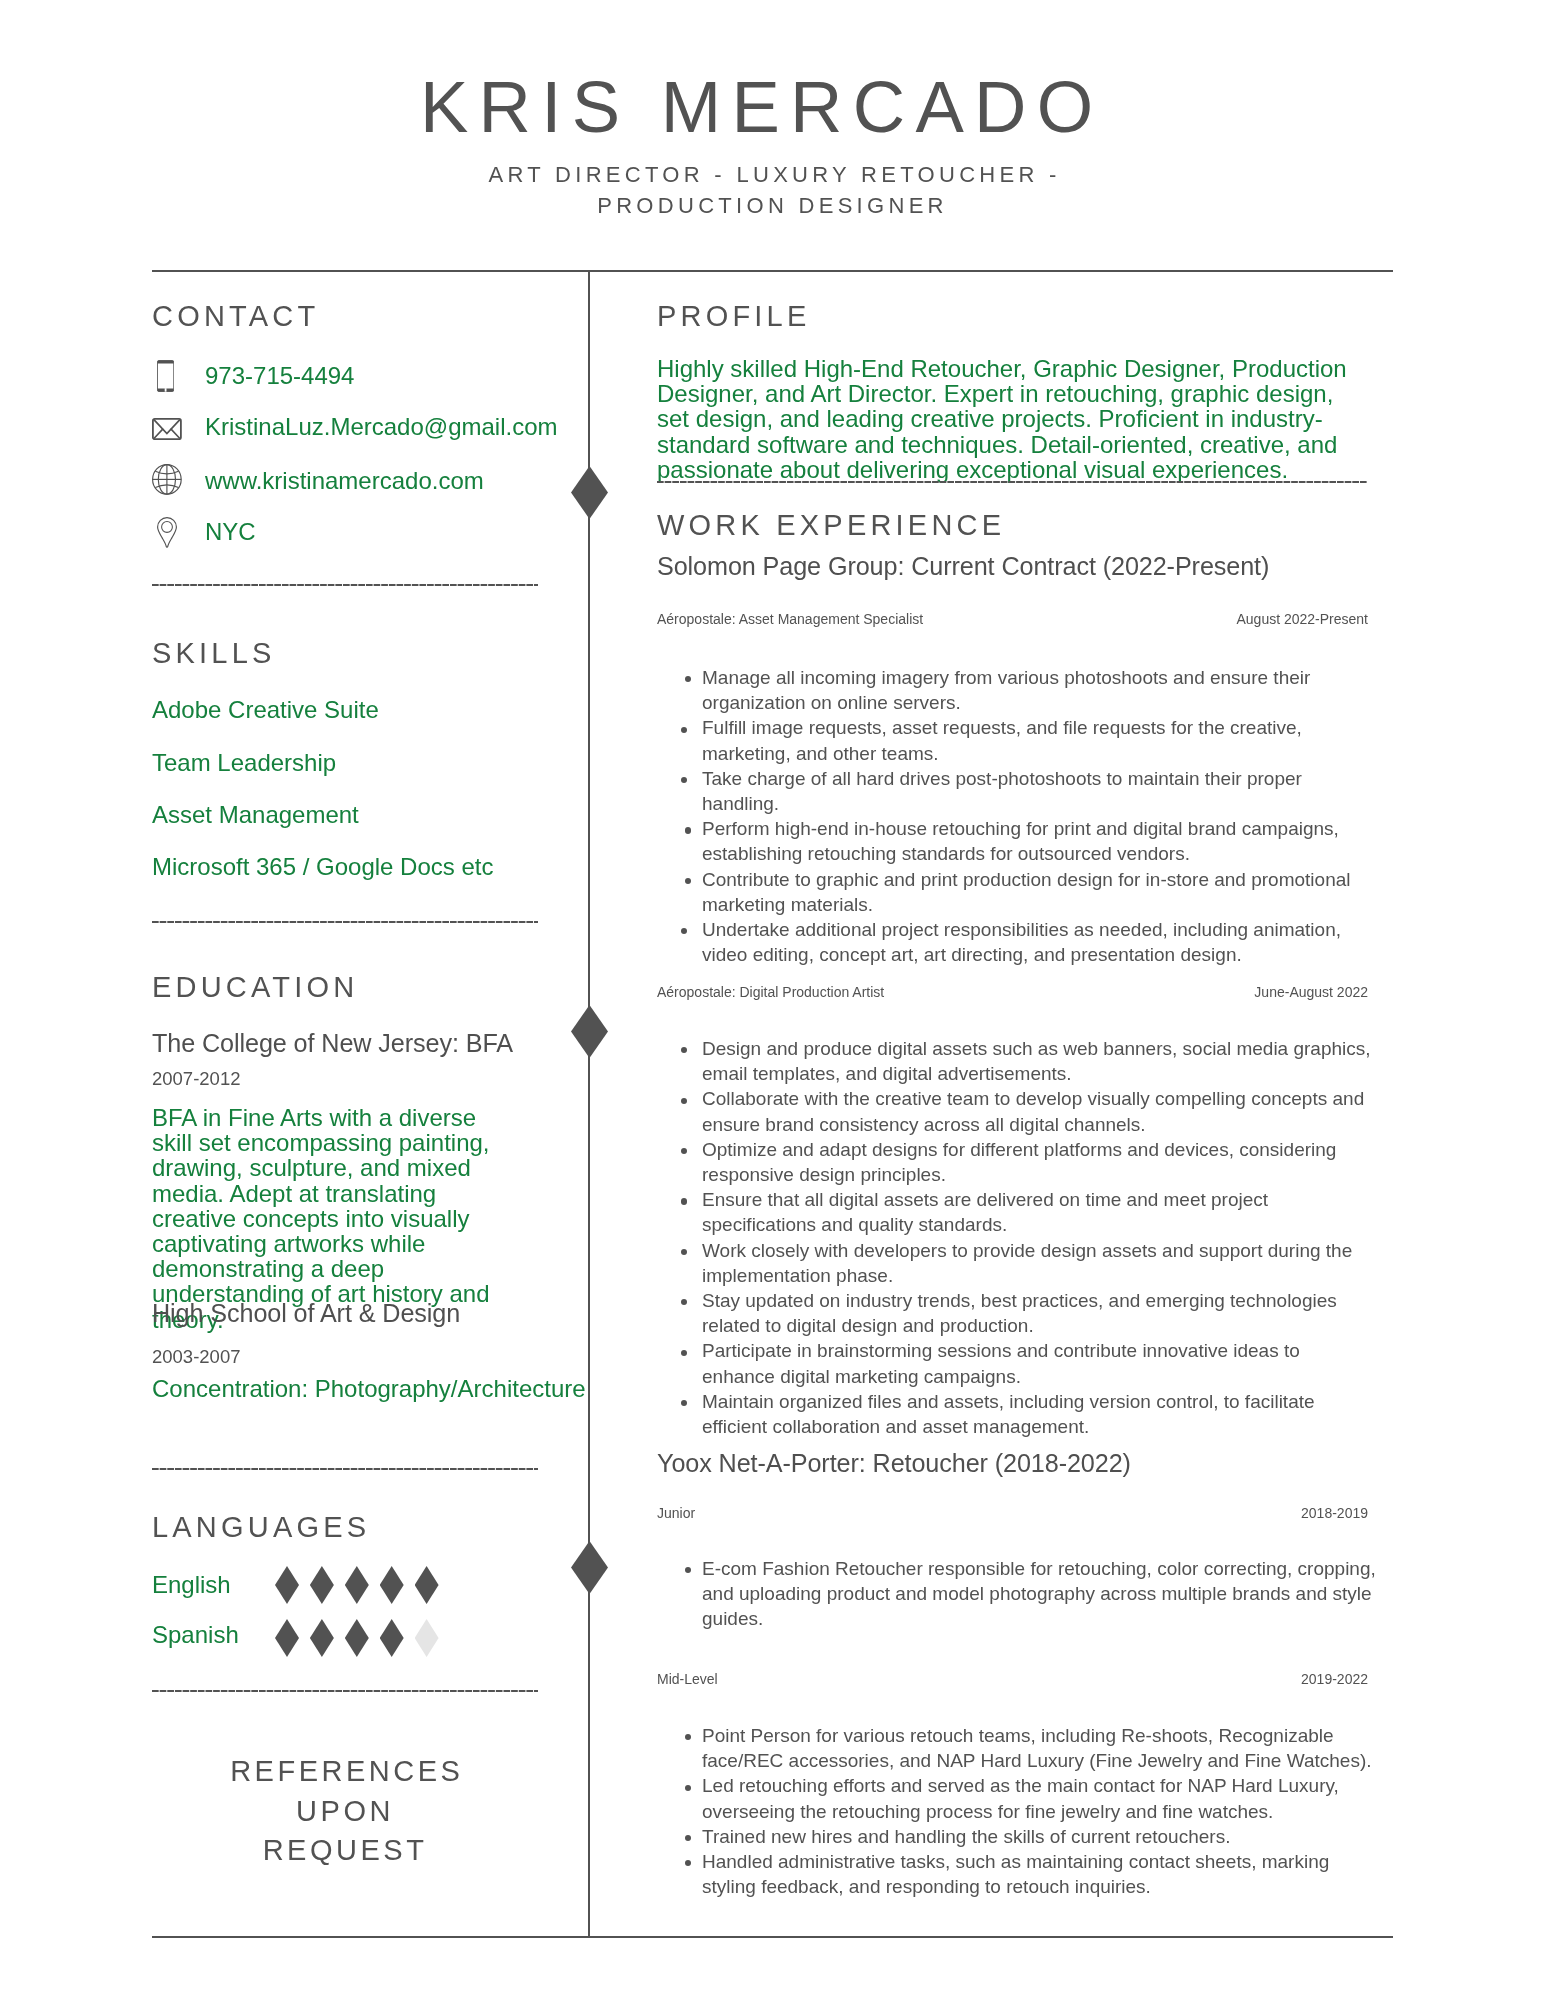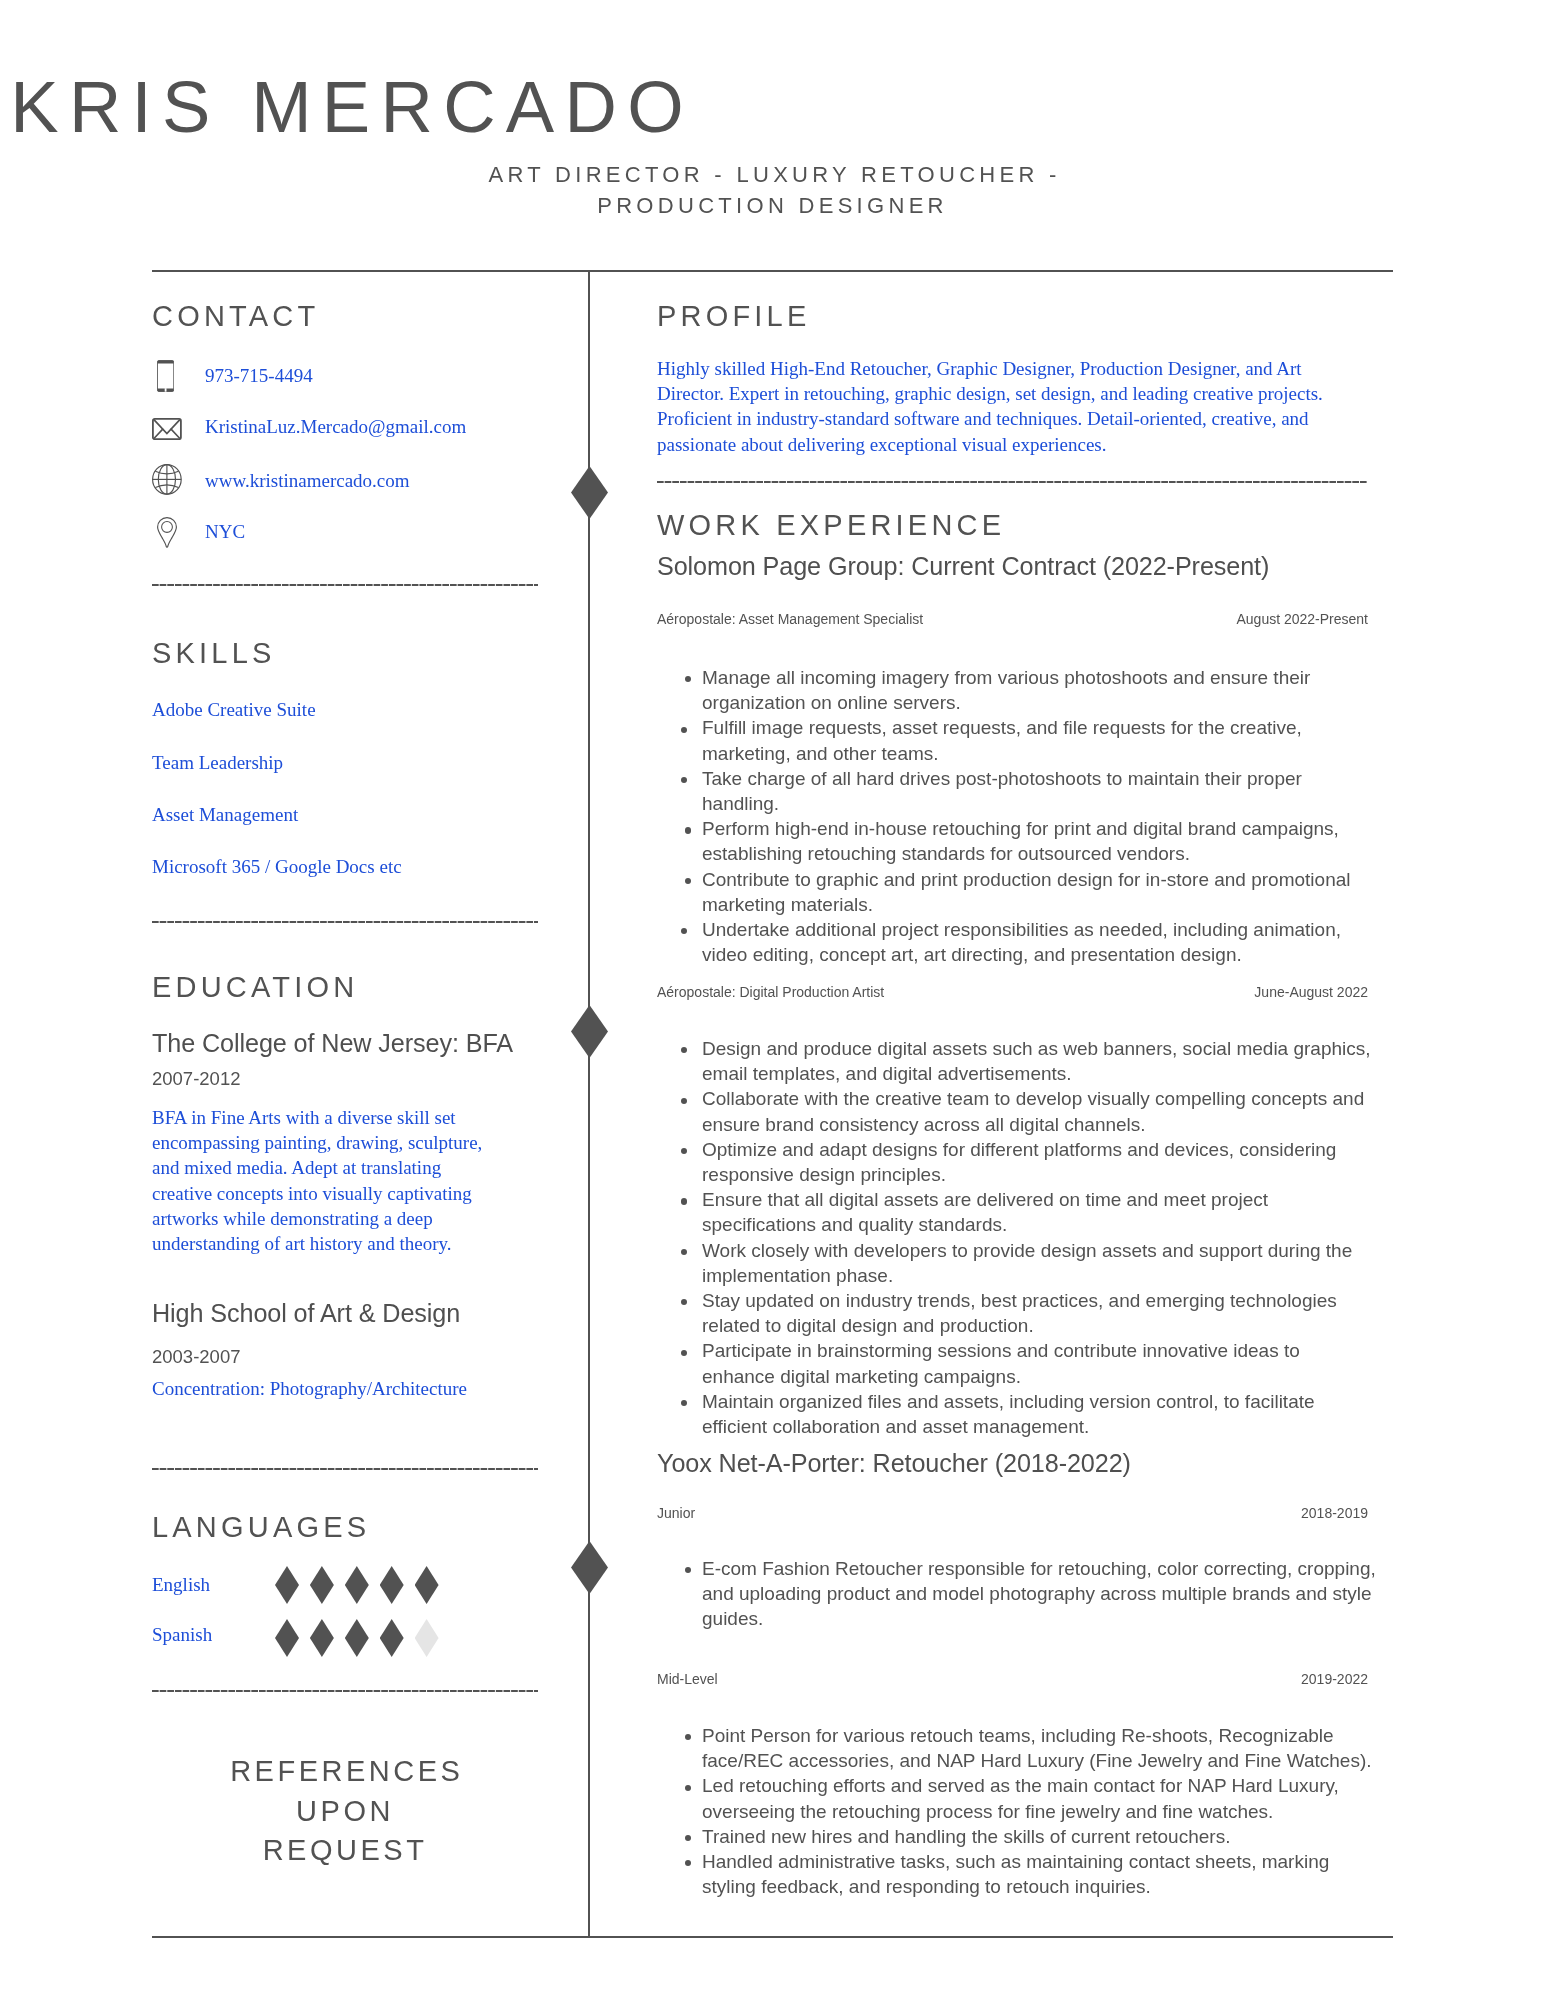--- a/index.html
+++ b/index.html
@@ -8,20 +8,21 @@
     font-family:"Liberation Sans", sans-serif;
     color:#525252;
     -webkit-font-smoothing:antialiased;
   }
   .page { position:relative; width:1545px; height:2000px; overflow:hidden; }
   .abs { position:absolute; }
 
   
   .name {
     left:0; top:67px; width:1513px;
+    text-align:center;
     font-size:72.5px; font-weight:400; letter-spacing:10.3px;
     text-indent:10.3px;
     color:#525252; line-height:80px;
   }
   .subtitle {
     left:0; top:159px; width:1545px;
     text-align:center;
     font-size:22px; font-weight:400; letter-spacing:4.3px;
     text-indent:4.3px;
     color:#525252; line-height:31.3px;
@@ -43,21 +44,21 @@
   
   .sec-head {
     font-size:29px; font-weight:400; letter-spacing:4.2px;
     color:#525252; line-height:29px; white-space:nowrap;
   }
   .dashed {
     height:2px;
     background-image:linear-gradient(to right,#525252 0 6.3px,rgba(0,0,0,0) 6.3px 7.65px);
     background-size:7.65px 2px; background-repeat:repeat-x;
   }
-  .body-text  { font-size:19px; line-height:25.2px; color:#1d4ed8;font-family:Liberation Serif, serif; }
+  .body-text  { font-size:24px; line-height:25.2px; color:#15803d; }
   .small-text { font-size:18.5px; line-height:25px; color:#525252; }
   .bold-head  { font-size:25.2px; font-weight:400; color:#4f4f4f; line-height:30px; letter-spacing:-0.1px; white-space:nowrap; }
 
   
   .lang-dot {
     position:absolute; width:24px; height:38px;
     clip-path:polygon(50% 0, 100% 50%, 50% 100%, 0 50%);
   }
   .lang-dot.on  { background:#525252; }
   .lang-dot.off { background:#e5e5e5; }

